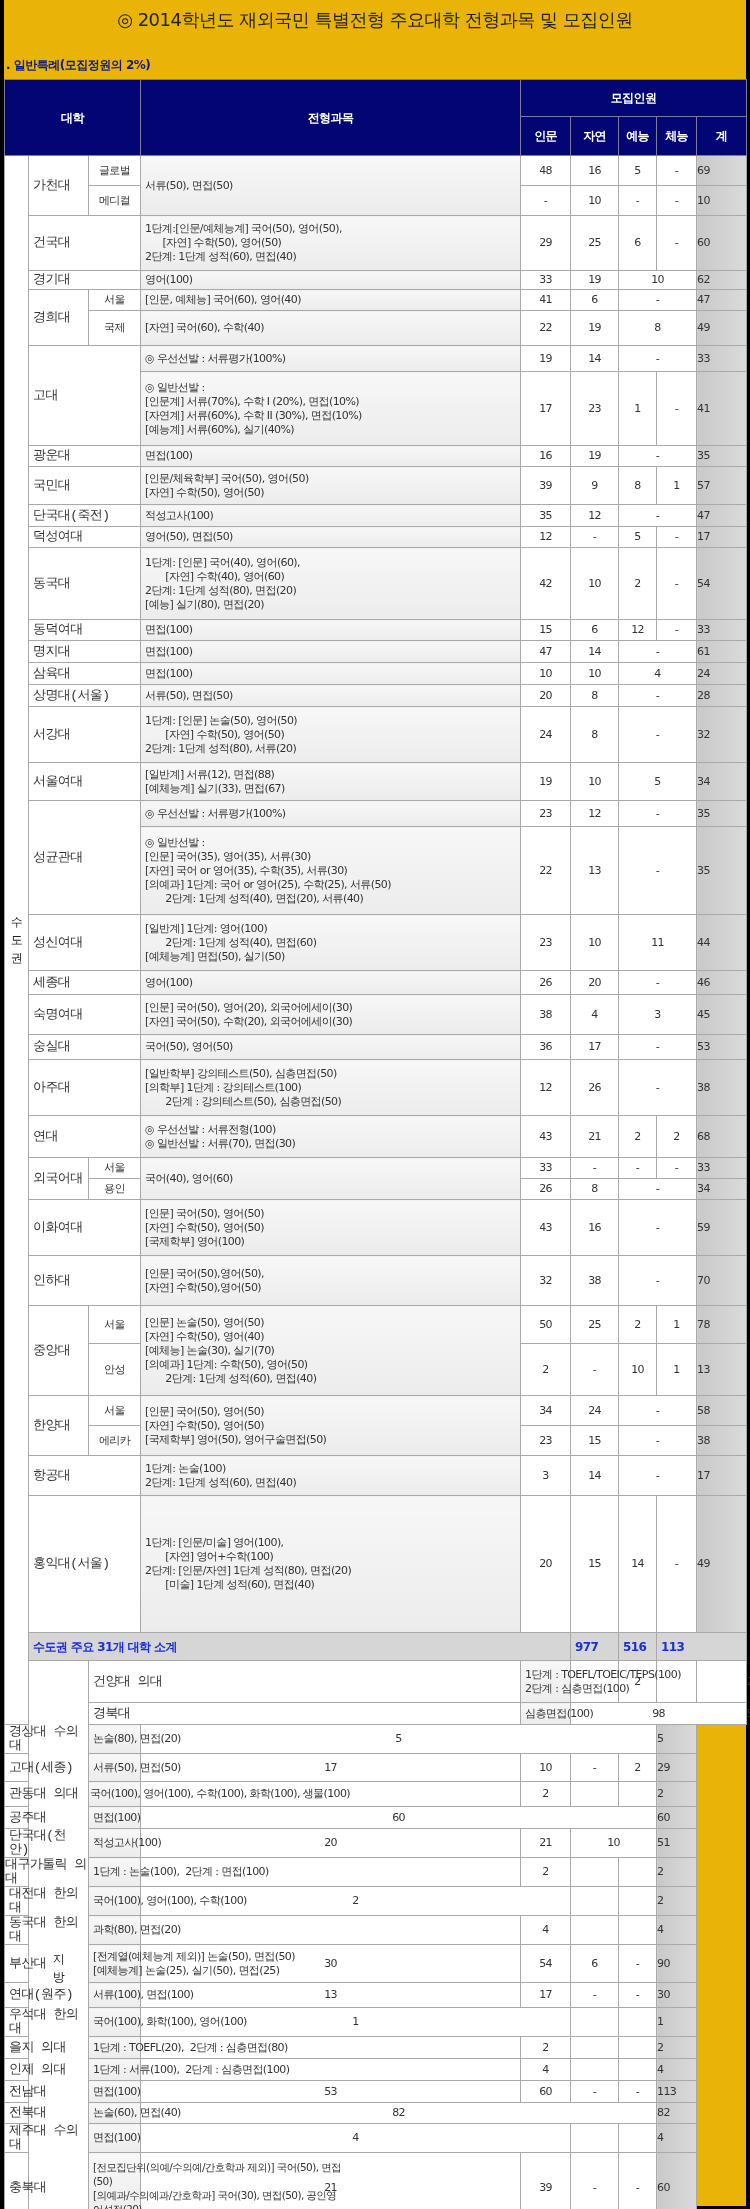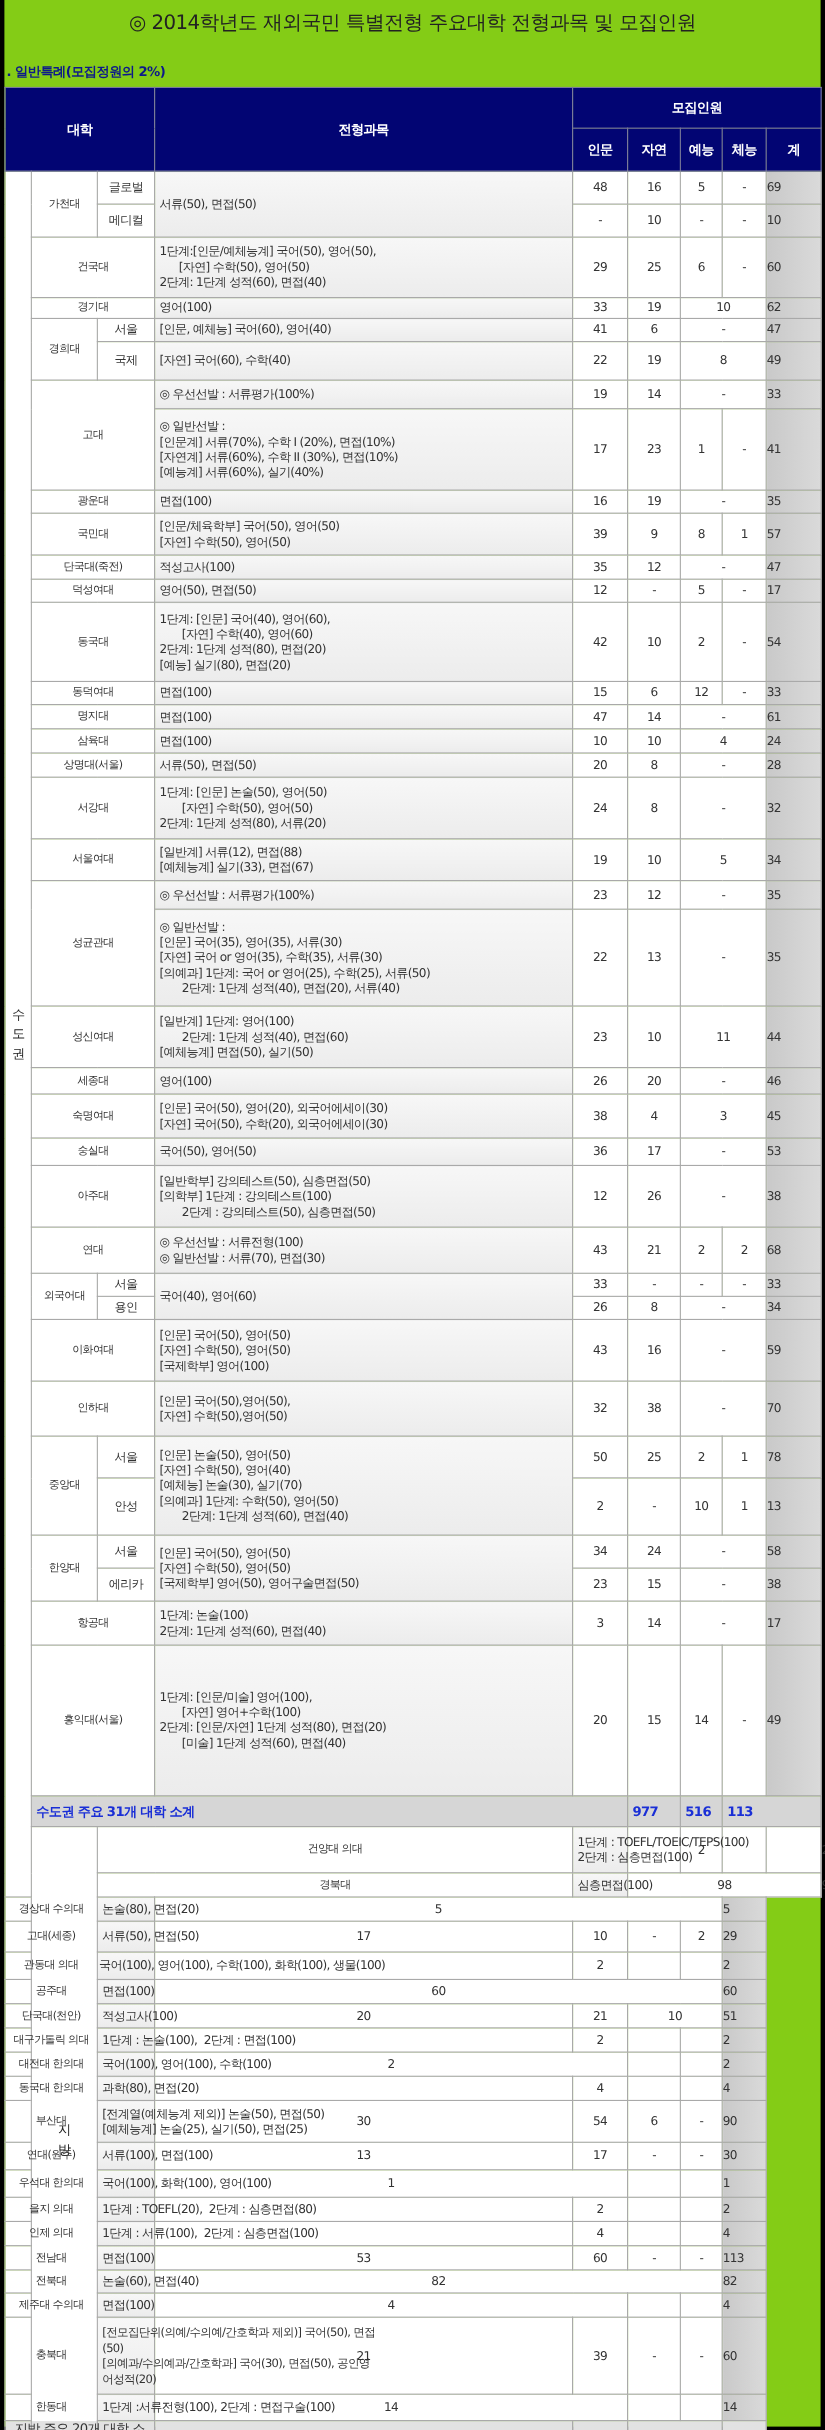--- a/index.html
+++ b/index.html
@@ -1,24 +1,24 @@
 <!DOCTYPE html>
 <html><head>
 <meta charset="utf-8">
 <style>
   html, body { margin:0; padding:0; background:#000; }
   body { width:750px; height:2209px; overflow:hidden; font-family:"DejaVu Sans", sans-serif; }
-  .page { position:absolute; left:4px; top:0; width:742px; height:2206px; background:#84cc16; }
+  .page { position:absolute; left:4px; top:0; width:742px; height:2206px; background:#eab308; }
   .title { position:absolute; left:0; top:8px; width:742px; text-align:center; font-size:18px; color:#222; font-family:"DejaVu Sans", sans-serif; letter-spacing:-0.5px; }
   .subtitle { position:absolute; left:2px; top:57px; font-size:12px; font-weight:bold; color:#0d1a8a; letter-spacing:-0.5px; }
   table { position:absolute; left:0; top:79px; border-collapse:collapse; table-layout:fixed; width:742px; }
   td, th { border:1px solid #a9a9a9; padding:0 4px; font-size:11px; color:#333; font-family:"DejaVu Sans", sans-serif; line-height:14px; letter-spacing:-0.6px; }
   th { background:#020573; color:#fff; font-weight:bold; text-align:center; border-color:#7a7a9a; font-size:12px; }
   td.region { background:#fff; text-align:center; vertical-align:middle; padding:0; font-size:12px; color:#222; width:14px; line-height:18px; border-top:none; }
-  td.univ { text-align:center; background:#fff; font-size:10px; color:#333; }
+  td.univ { background:#fff; font-size:13px; color:#333;font-family:Liberation Mono, monospace; }
   td.campus { text-align:center; background:#fff; font-size:11px; padding:0 2px; }
   td.subj { background:linear-gradient(#f7f7f7,#ececec); text-align:left; white-space:pre; font-size:11px; }
   td.num { text-align:center; background:#fff; font-size:11px; padding:0; }
   td.tot { text-align:left; background:linear-gradient(90deg,#c9c9c9,#dadada); font-size:11px; padding:0; }
   tr.sub1 td { background:#d6d6d6; font-weight:bold; color:#1a2fd6; font-size:12px; }
   tr.sub2 td { background:#e2e2e2; color:#333; font-size:12px; text-align:center; }
 </style>
 </head>
 <body>
 

